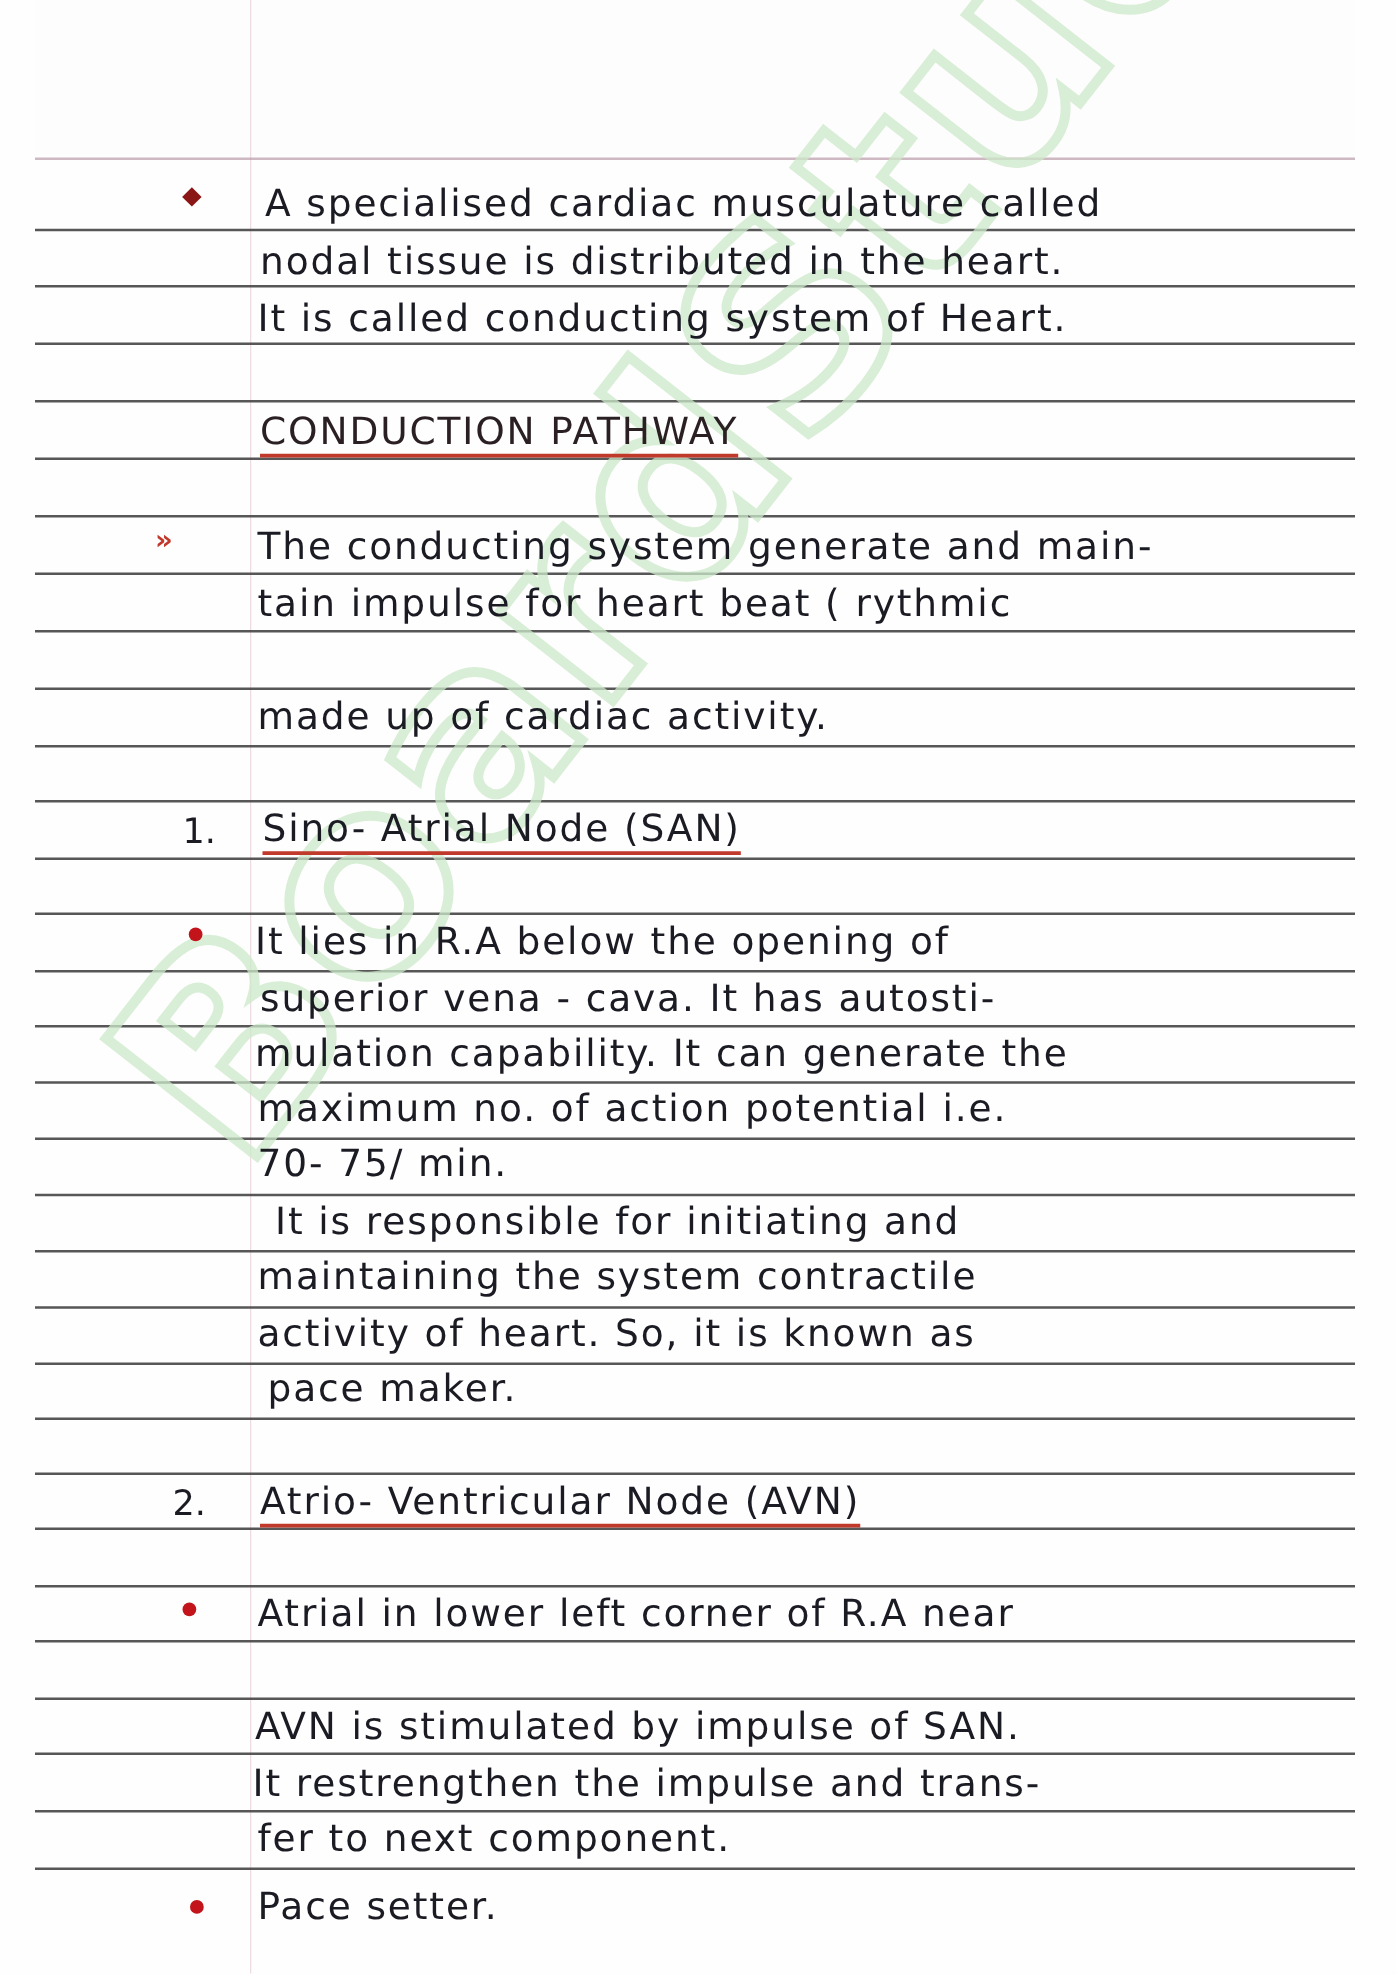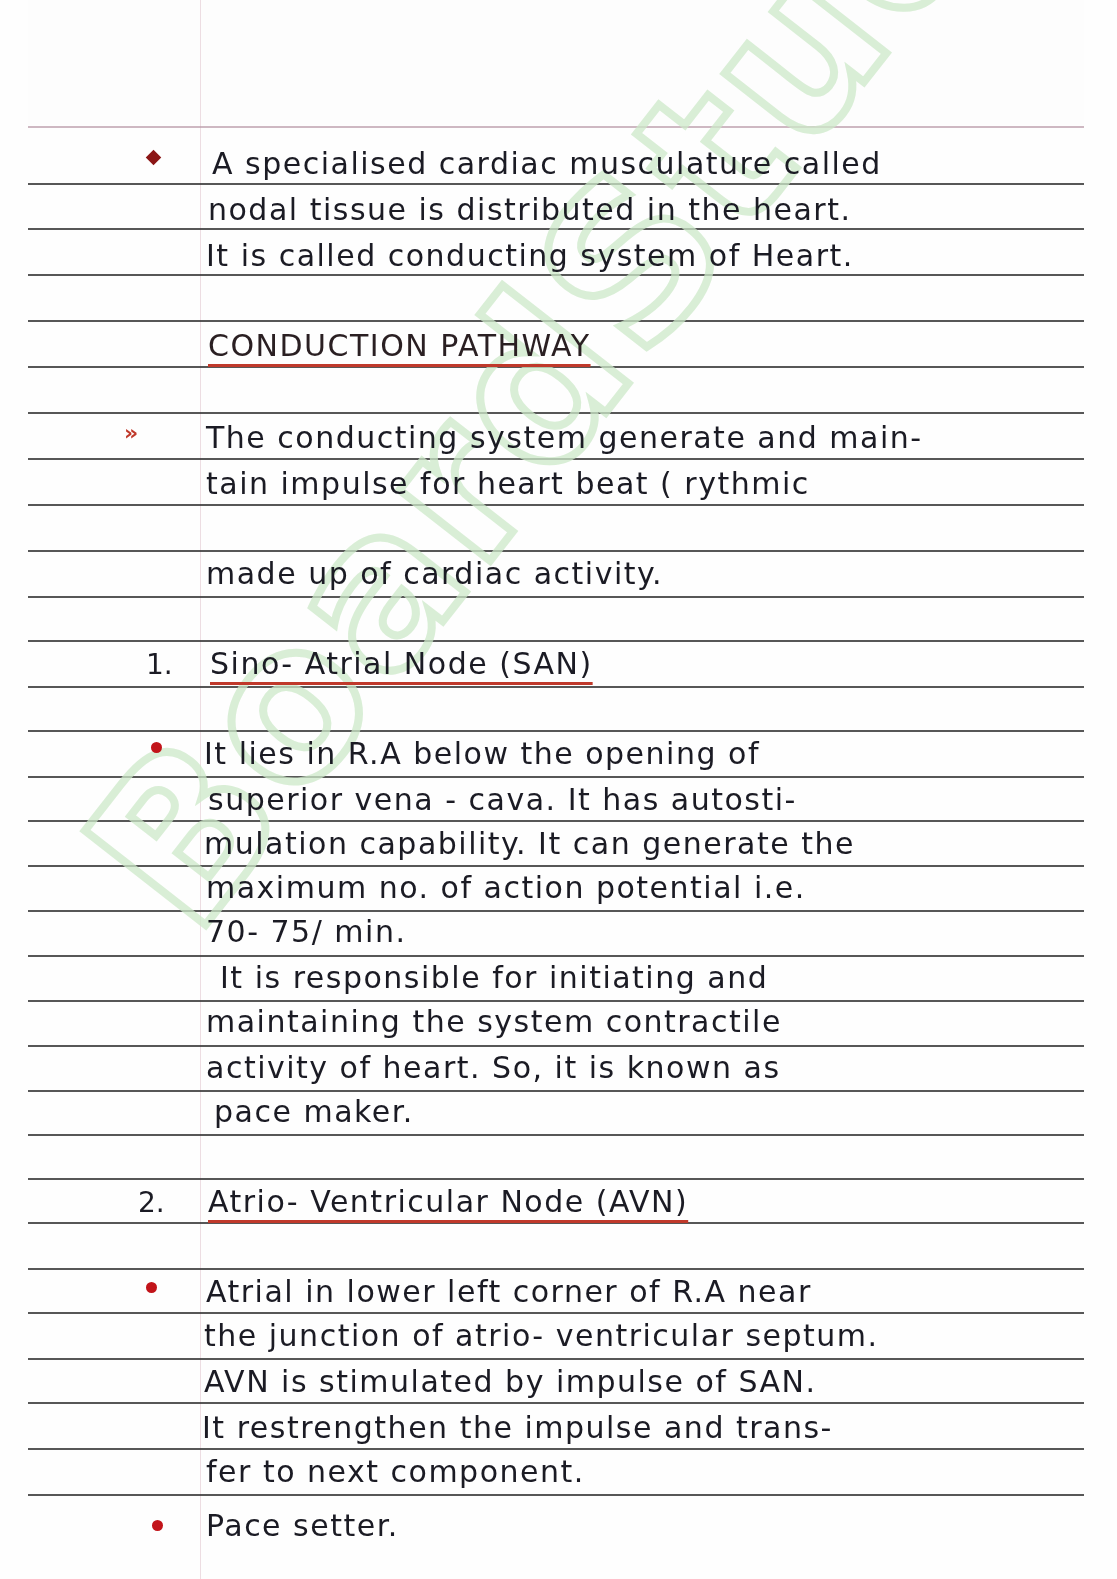--- a/index.html
+++ b/index.html
@@ -121,20 +121,19 @@
   <div class="line" style="left:220px;top:960px">It is responsible for initiating and</div>
   <div class="line" style="left:206px;top:1004px">maintaining the system contractile</div>
   <div class="line" style="left:206px;top:1050px">activity of heart. So, it is known as</div>
   <div class="line" style="left:214px;top:1094px">pace maker.</div>
 
   <div class="num-marker" style="left:138px;top:1186px">2.</div>
   <div class="line heading" style="left:208px;top:1184px">Atrio- Ventricular Node (AVN)</div>
 
   <div class="bullet-dot" style="left:146px;top:1282px"></div>
   <div class="line" style="left:206px;top:1274px">Atrial in lower left corner of R.A near</div>
-  <div class="line" style="left:204px;top:1318px">the junction of atrio- ventricular septum.</div>
   <div class="line" style="left:204px;top:1364px">AVN is stimulated by impulse of SAN.</div>
   <div class="line" style="left:202px;top:1410px">It restrengthen the impulse and trans-</div>
   <div class="line" style="left:206px;top:1454px">fer to next component.</div>
 
   <div class="bullet-dot" style="left:152px;top:1520px"></div>
   <div class="line" style="left:206px;top:1508px">Pace setter.</div>
 </div>
 
 </body></html>

